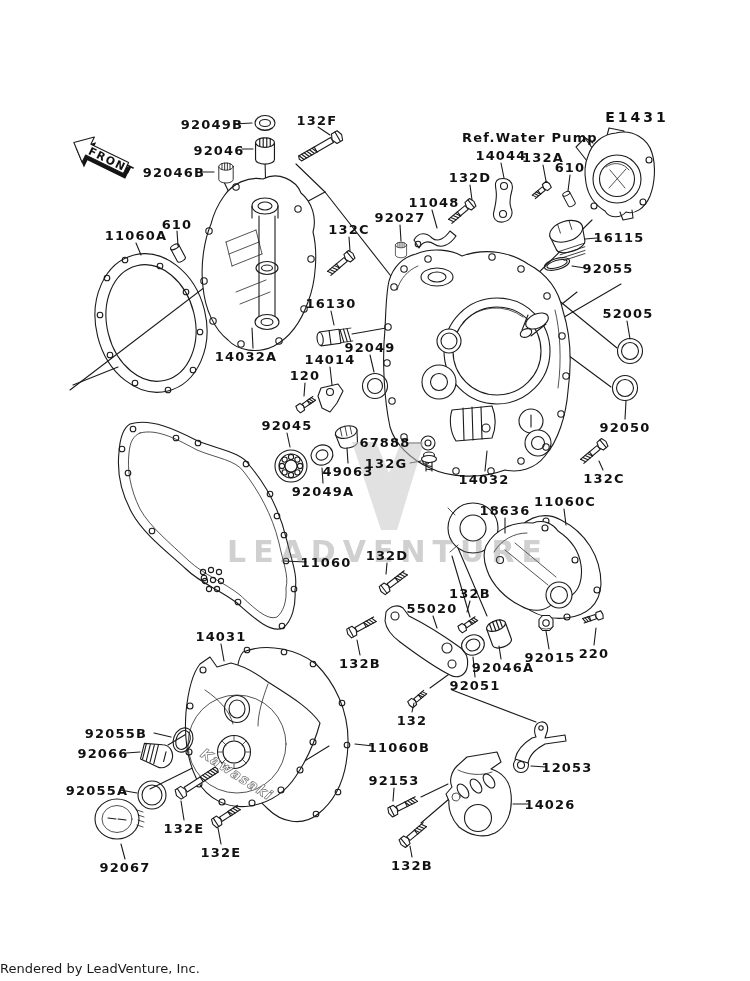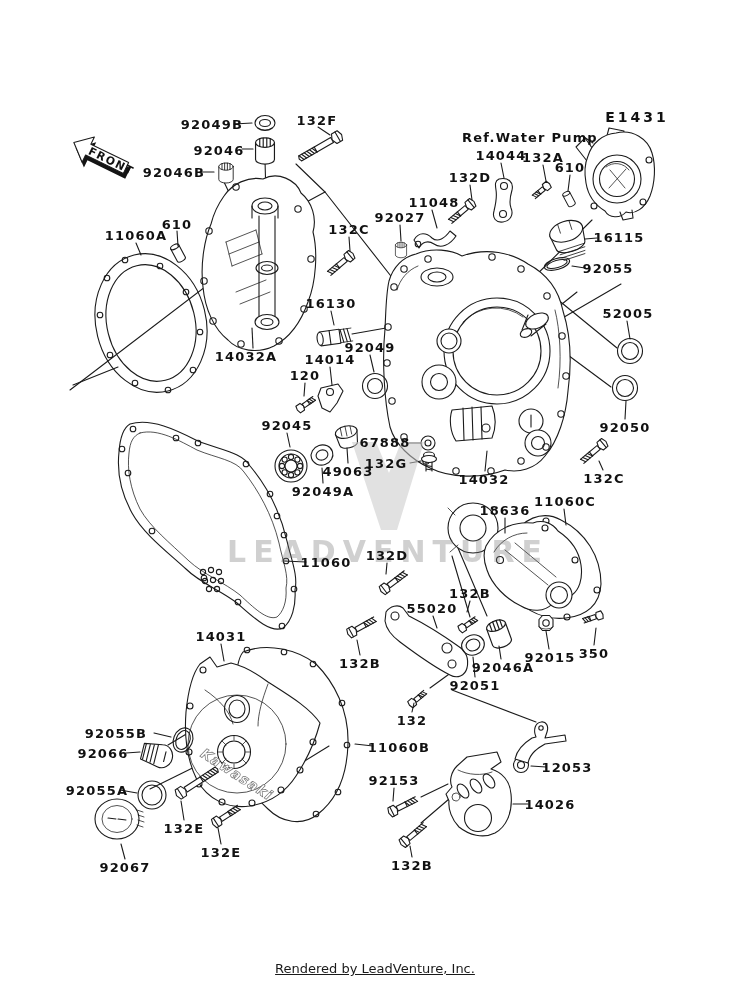--- a/index.html
+++ b/index.html
@@ -14,22 +14,22 @@
   svg .flame{fill:#c9c9c9;stroke:none;opacity:0.55;}
   svg text{stroke:none;fill:#111;}
   .emboss{font:italic bold 14px "DejaVu Sans",sans-serif;fill:#fff;stroke:#777;stroke-width:0.7;letter-spacing:1px;}
   .fronttext{font:bold 11px "DejaVu Sans",sans-serif;fill:#111;letter-spacing:1.5px;}
   .lbl{position:absolute;z-index:3;transform:translate(-50%,-50%);
        font:bold 13px "DejaVu Sans",sans-serif;letter-spacing:1.2px;color:#111;white-space:nowrap;}
   .code{letter-spacing:3px;font-size:14px;}
   #watermark{position:absolute;left:388px;top:551px;z-index:2;transform:translate(-50%,-50%);
        font:bold 30px "DejaVu Sans",sans-serif;letter-spacing:7px;color:rgba(110,110,110,0.32);
        white-space:nowrap;pointer-events:none;}
-  #footer{position:absolute;left:0;right:0;top:961px;z-index:3;text-align:center;
-       font:13px "DejaVu Sans",sans-serif;color:#1a1a1a;text-decoration:underline;}
+  #footer{position:absolute;left:0;right:0;top:961px;z-index:3;
+       font:13px "DejaVu Sans",sans-serif;color:#1a1a1a;}
 </style>
 </head>
 <body>
 
 <div id="stage">
 
 <svg id="art" width="750" height="981" viewBox="0 0 750 981">
   <defs>
     <g id="boltA">
       <polygon class="wfill" points="-3,0 -1,-5.5 5.5,-5.5 8,0 5.5,5.5 -1,5.5"></polygon>
@@ -545,21 +545,21 @@
 <span class="lbl" style="left:348px;top:471px">49063</span>
 <span class="lbl" style="left:323px;top:491px">92049A</span>
 <span class="lbl" style="left:484px;top:479px">14032</span>
 <span class="lbl" style="left:326px;top:562px">11060</span>
 <span class="lbl" style="left:387px;top:555px">132D</span>
 <span class="lbl" style="left:470px;top:593px">132B</span>
 <span class="lbl" style="left:432px;top:608px">55020</span>
 <span class="lbl" style="left:360px;top:663px">132B</span>
 <span class="lbl" style="left:503px;top:667px">92046A</span>
 <span class="lbl" style="left:550px;top:657px">92015</span>
-<span class="lbl" style="left:594px;top:653px">350</span>
+<span class="lbl" style="left:594px;top:653px">220</span>
 <span class="lbl" style="left:475px;top:685px">92051</span>
 <span class="lbl" style="left:412px;top:720px">132</span>
 <span class="lbl" style="left:221px;top:636px">14031</span>
 <span class="lbl" style="left:116px;top:733px">92055B</span>
 <span class="lbl" style="left:103px;top:753px">92066</span>
 <span class="lbl" style="left:399px;top:747px">11060B</span>
 <span class="lbl" style="left:97px;top:790px">92055A</span>
 <span class="lbl" style="left:184px;top:828px">132E</span>
 <span class="lbl" style="left:221px;top:852px">132E</span>
 <span class="lbl" style="left:125px;top:867px">92067</span>

